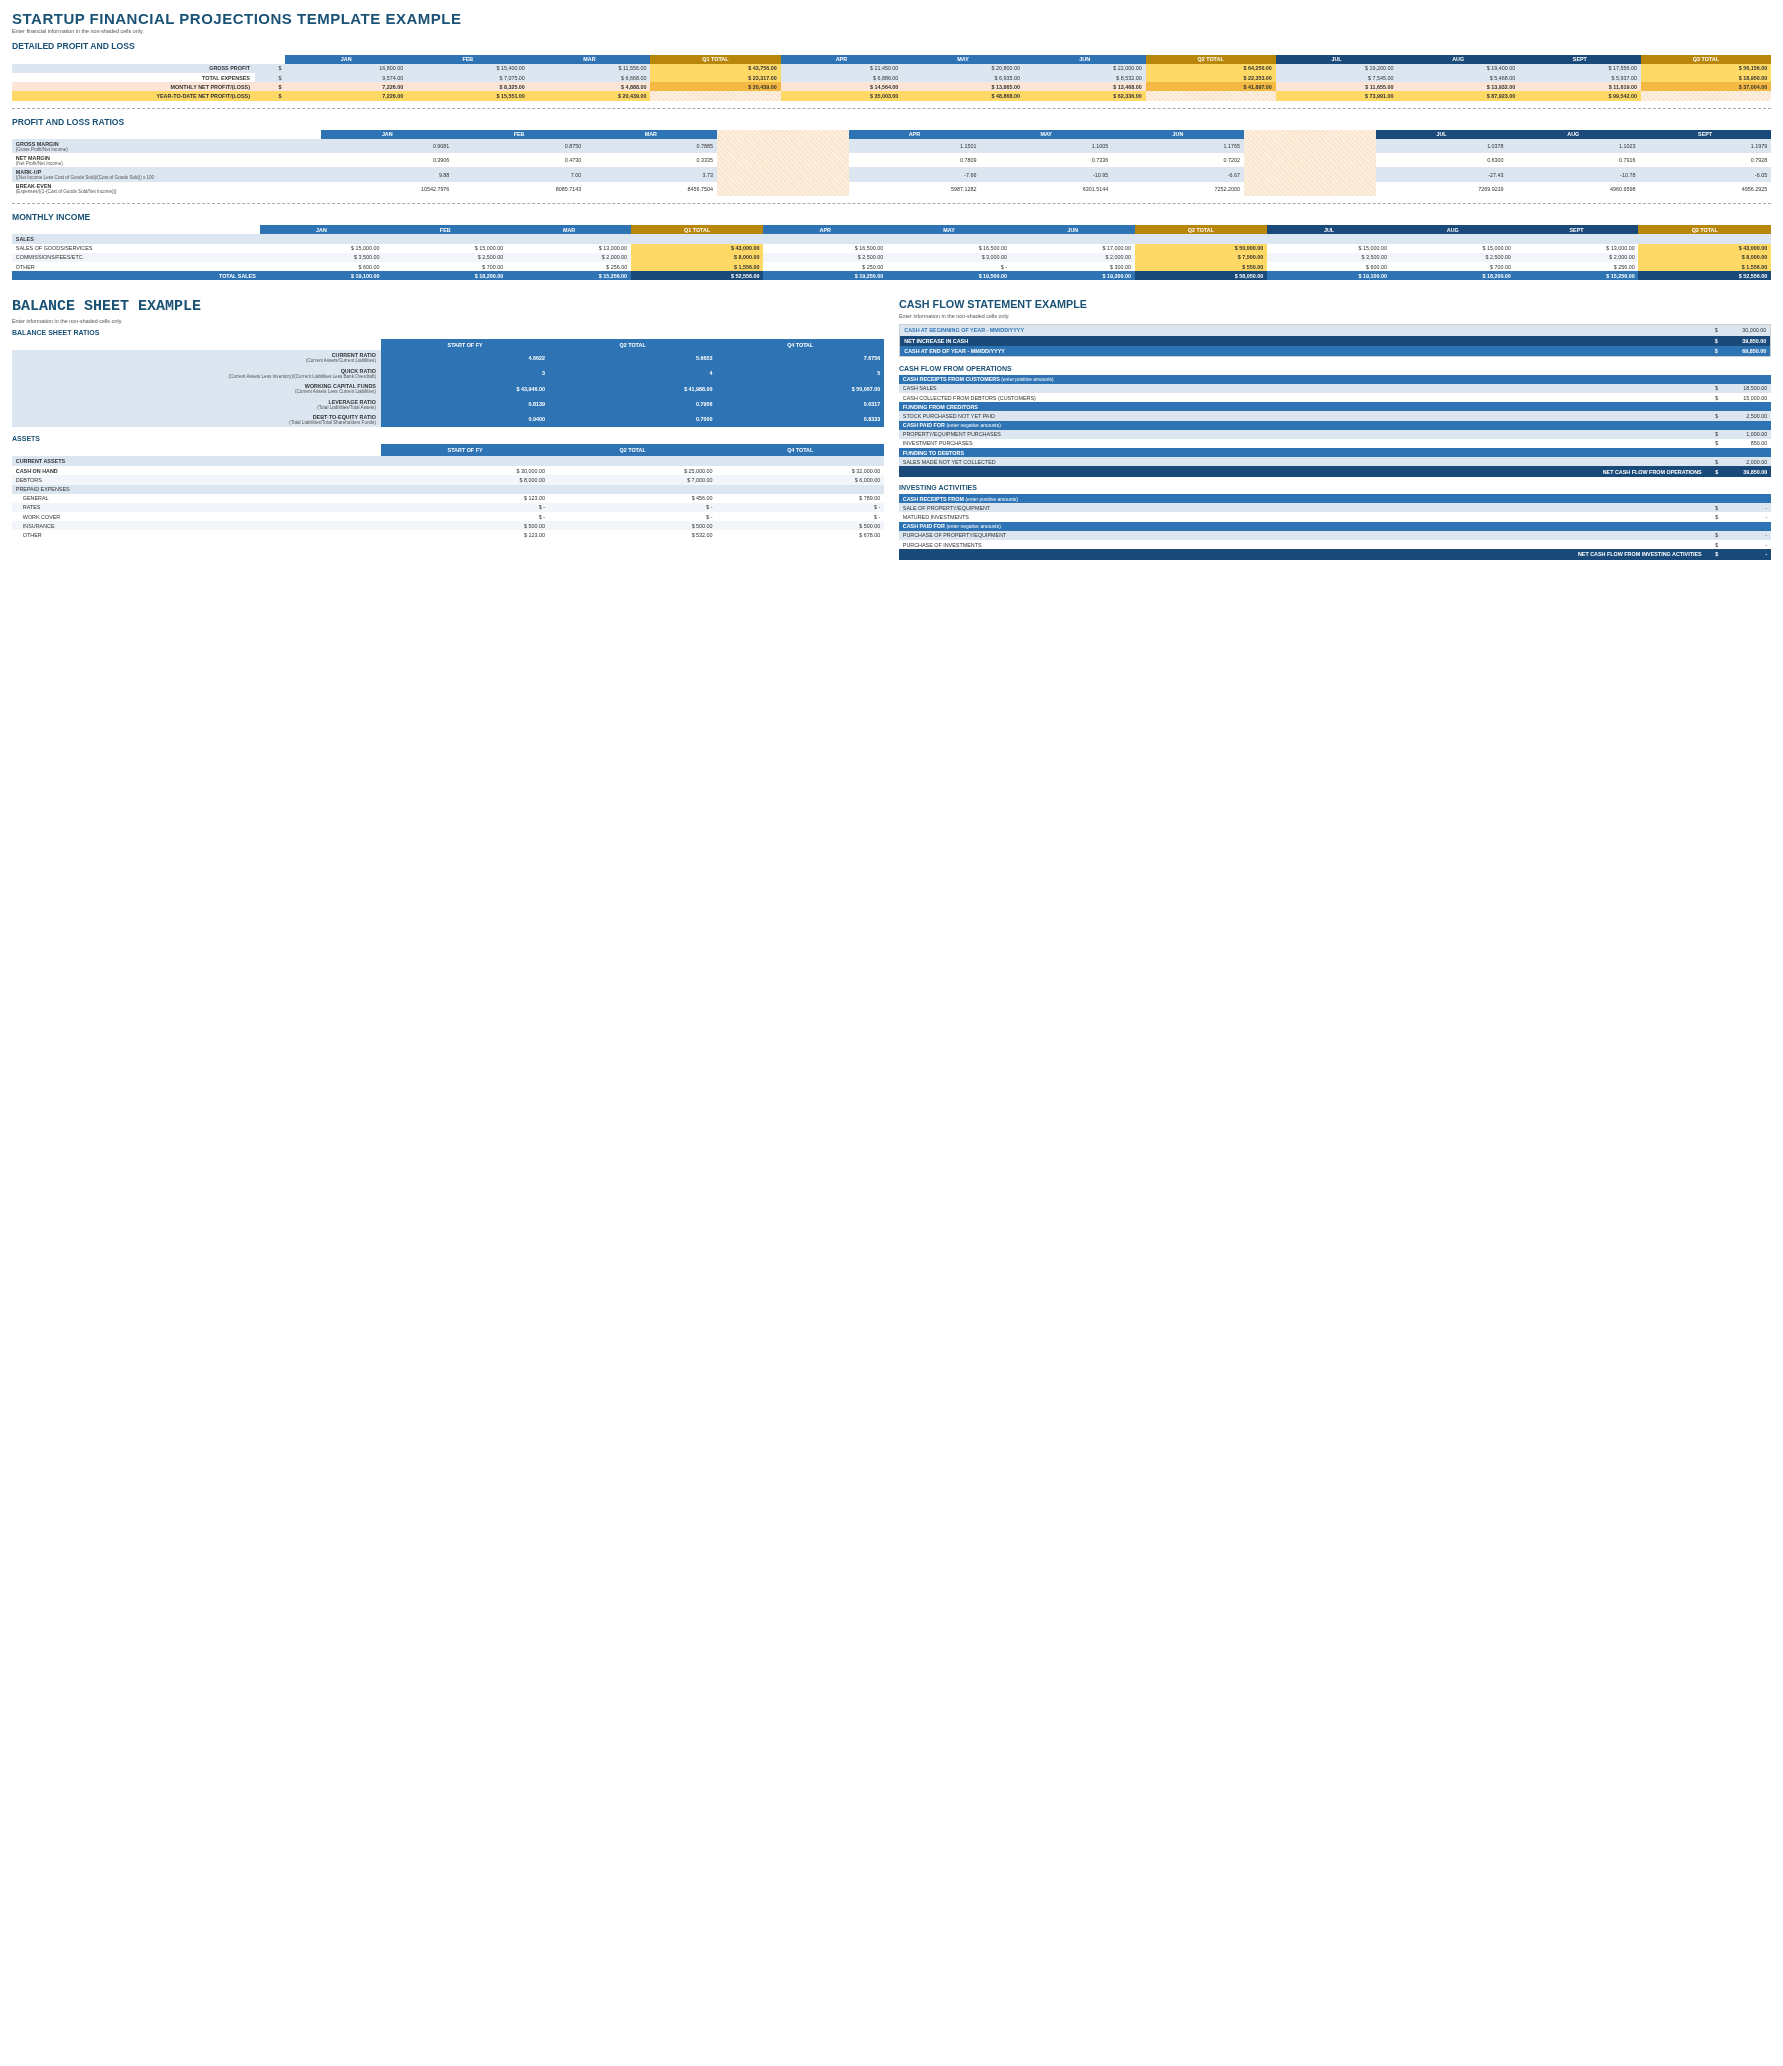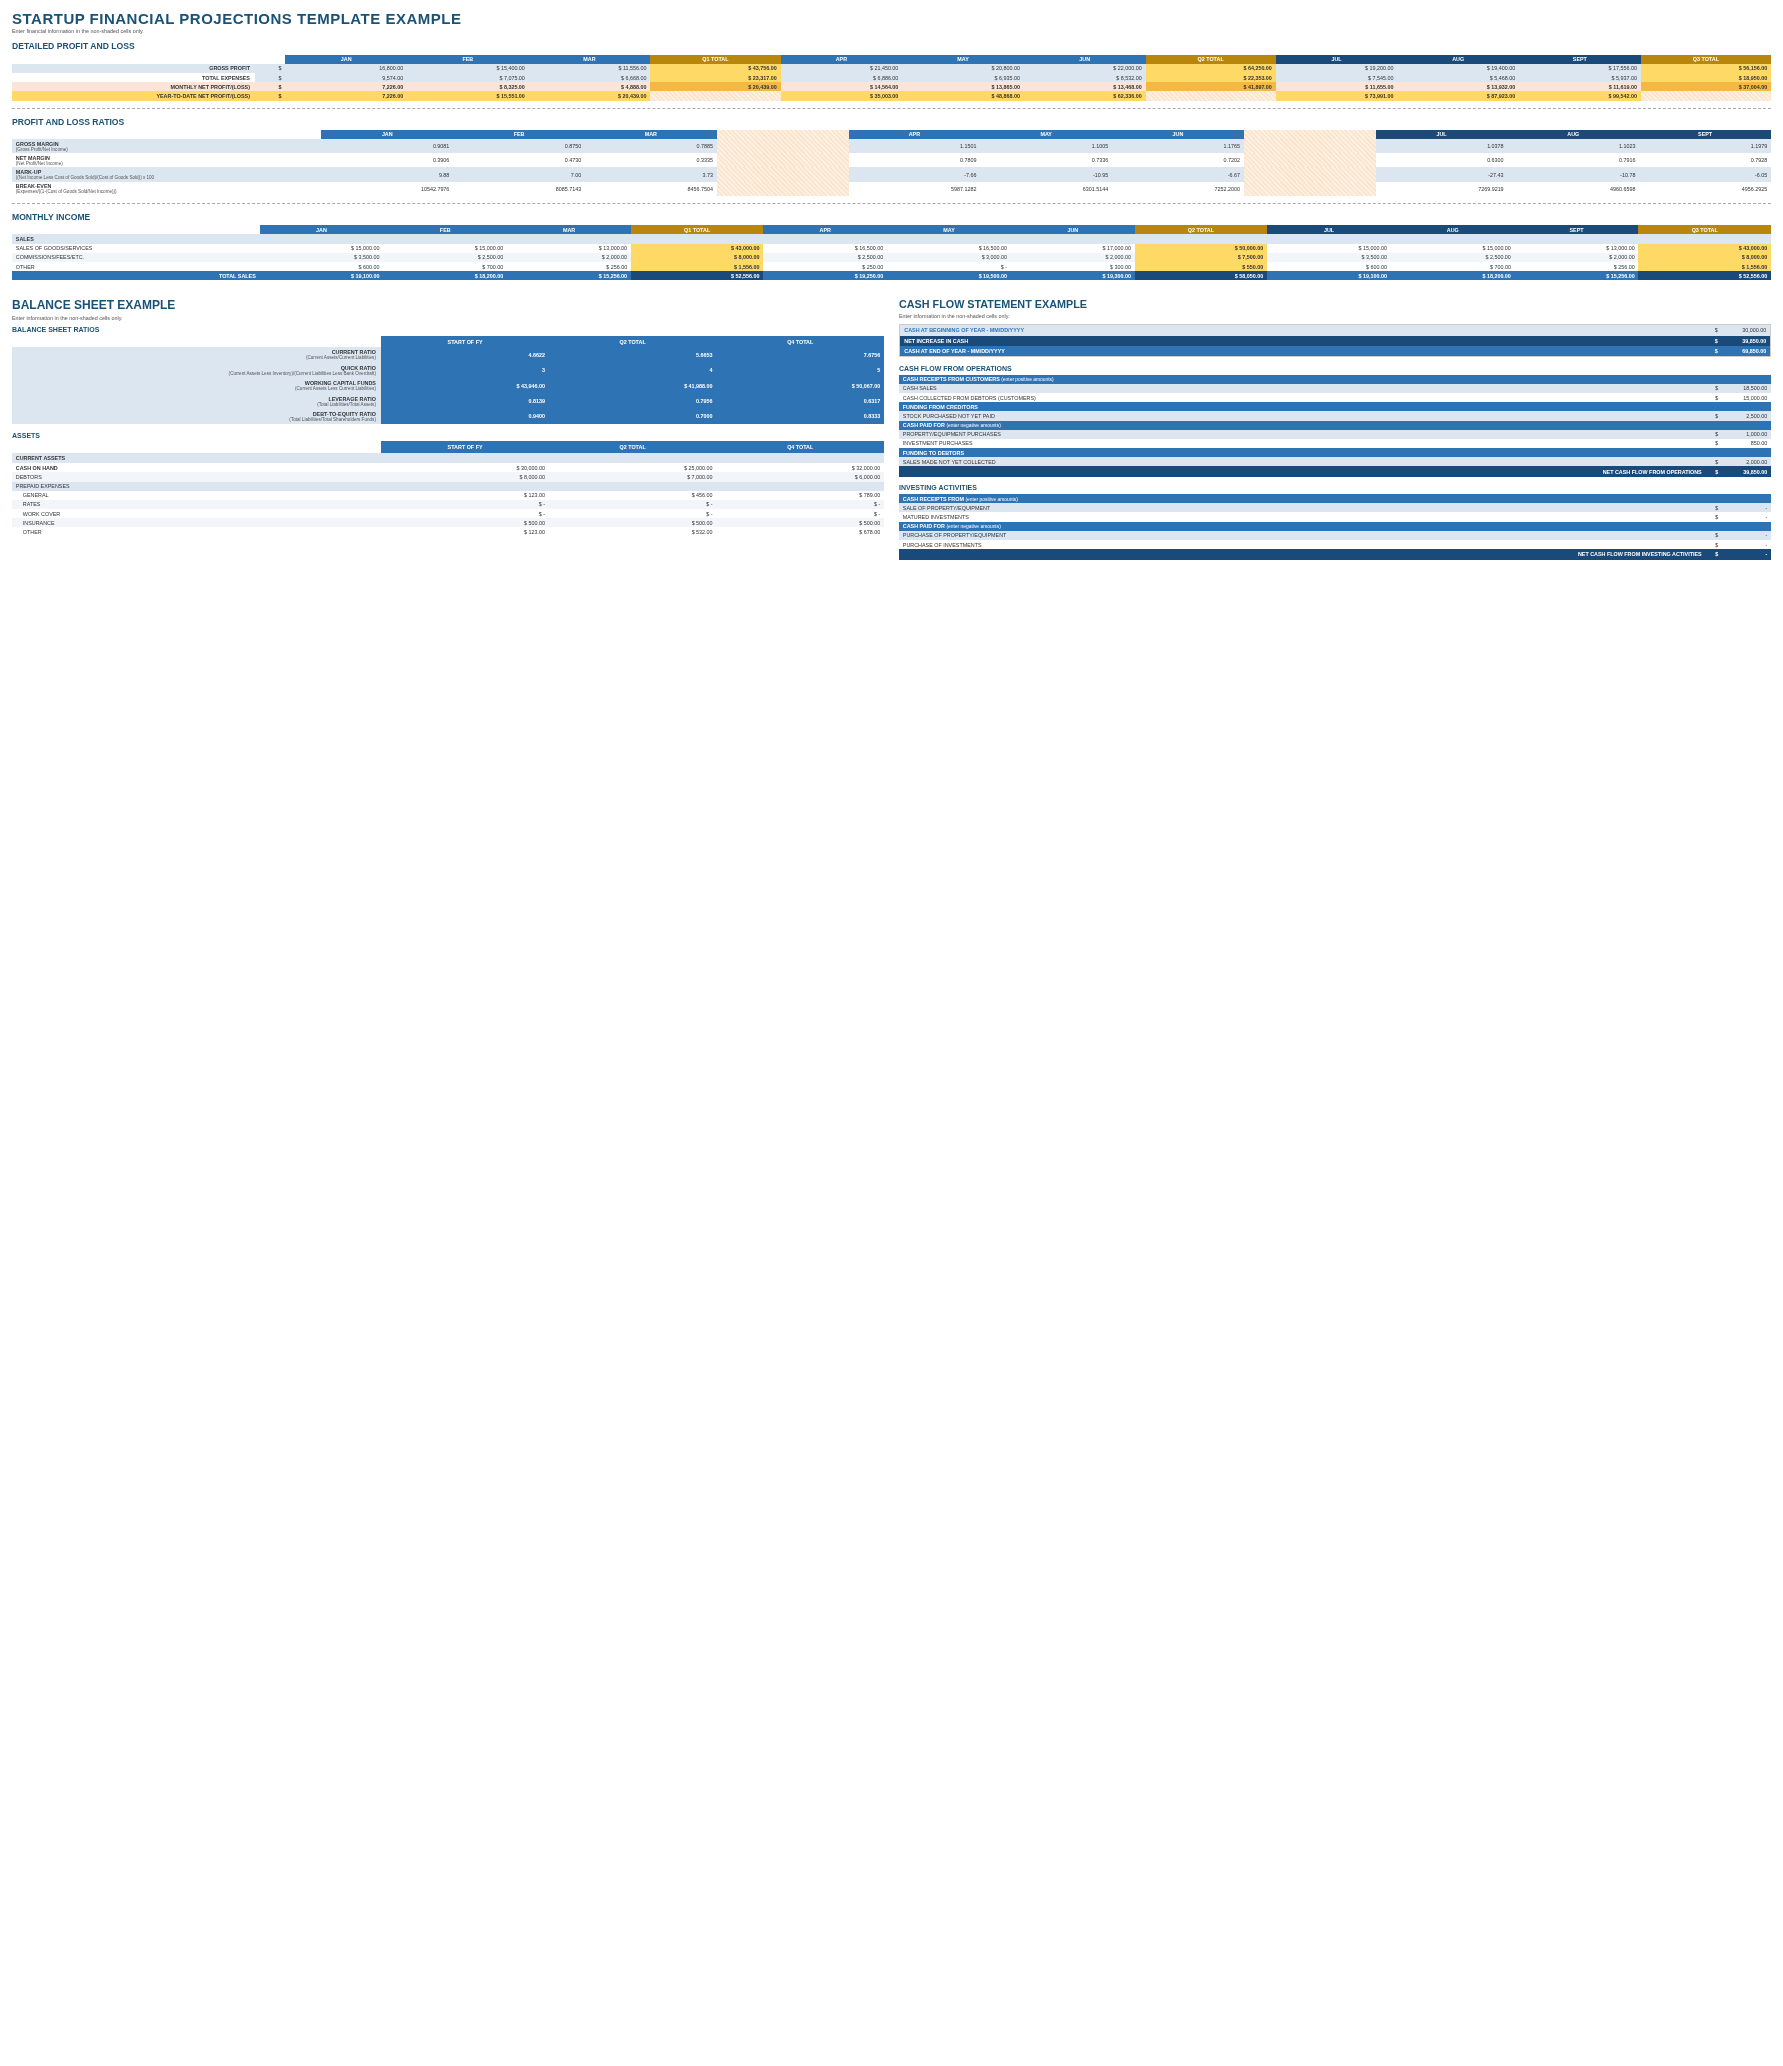--- a/index.html
+++ b/index.html
@@ -445,21 +445,21 @@
       <td class="num-cell bold" style="background:#2e74b5;color:#fff;">$ 18,200.00</td>
       <td class="num-cell bold" style="background:#2e74b5;color:#fff;">$ 15,256.00</td>
       <td class="num-cell bold" style="background:#1a4a7a;color:#fff;">$ 52,556.00</td>
     </tr>
   </tbody>
 </table>
 
 <div class="two-col-layout">
 
   <div>
-    <h2 class="section-title" style="font-size:12px;">BALANCE SHEET EXAMPLE</h2>
+    <h2 class="section-title" style="font-size:15px;font-family:Liberation Mono, monospace;">BALANCE SHEET EXAMPLE</h2>
     <p class="subtitle">Enter information in the non-shaded cells only.</p>
 
     <h3 class="sub-section-title">BALANCE SHEET RATIOS</h3>
     <table class="bs-table" style="margin-bottom:7.6px;">
       <colgroup>
         <col style="width:108px">
         <col style="width:49px">
         <col style="width:49px">
         <col style="width:49px">
       </colgroup>

